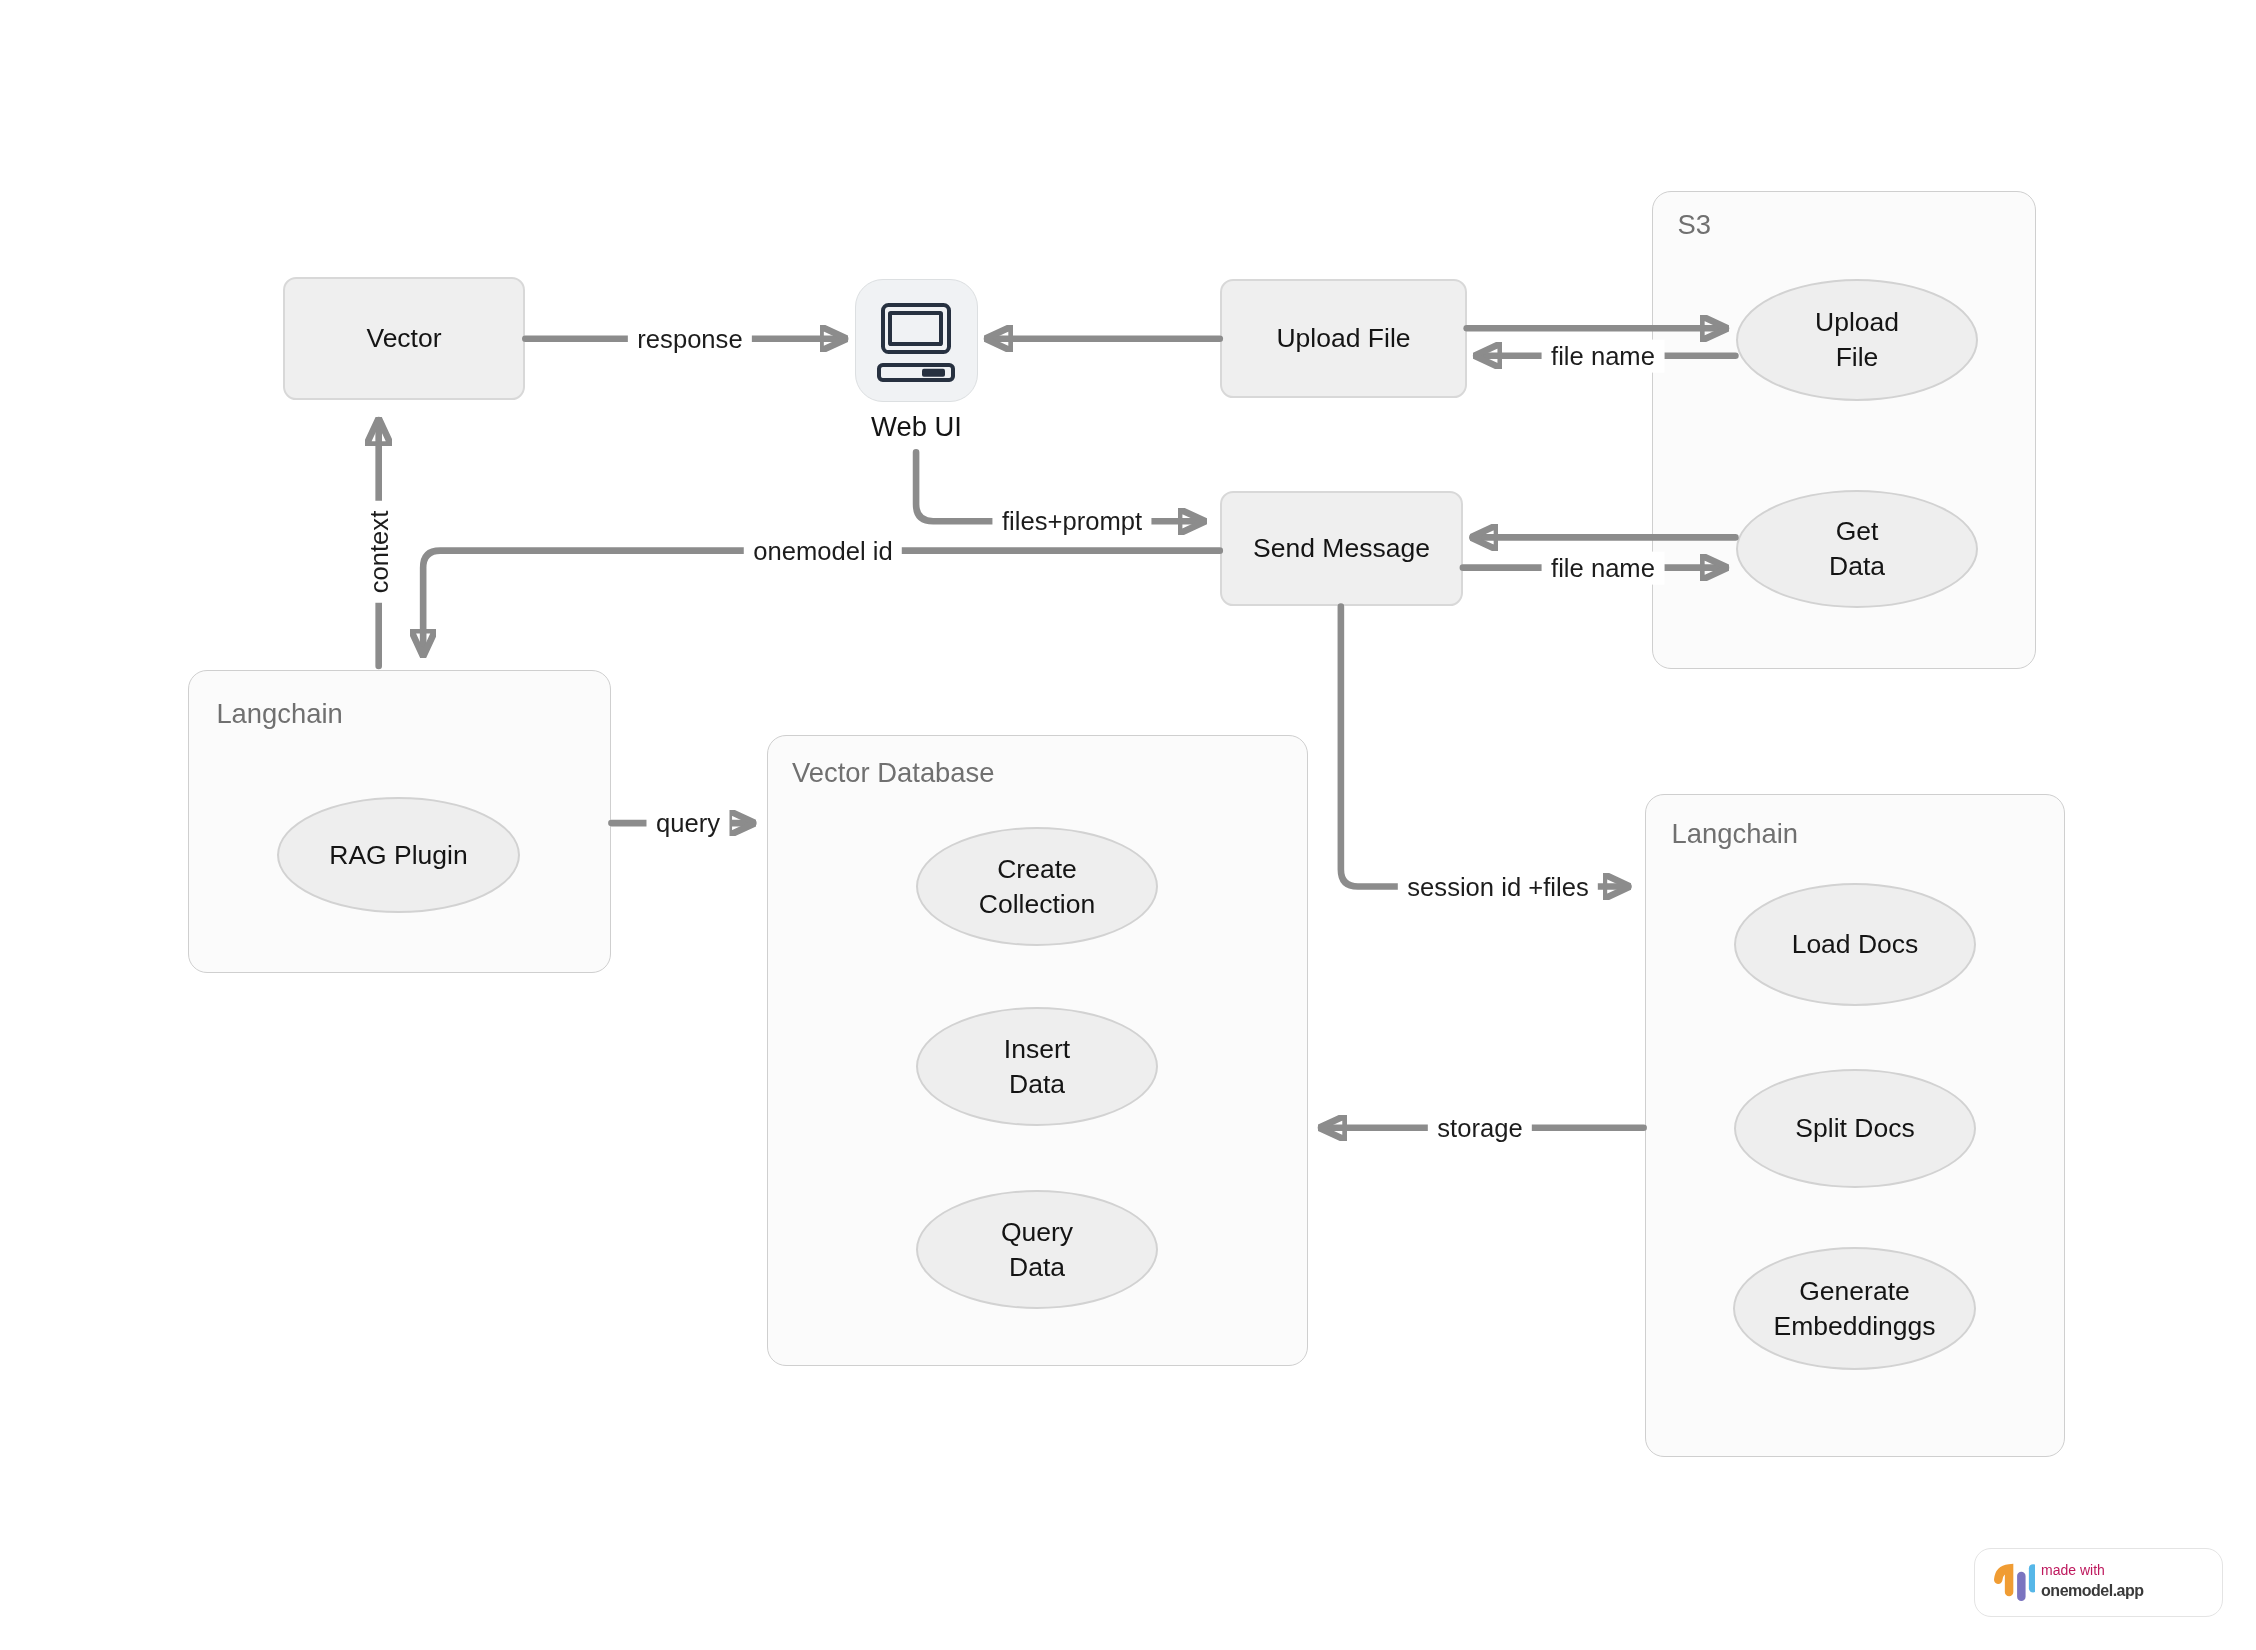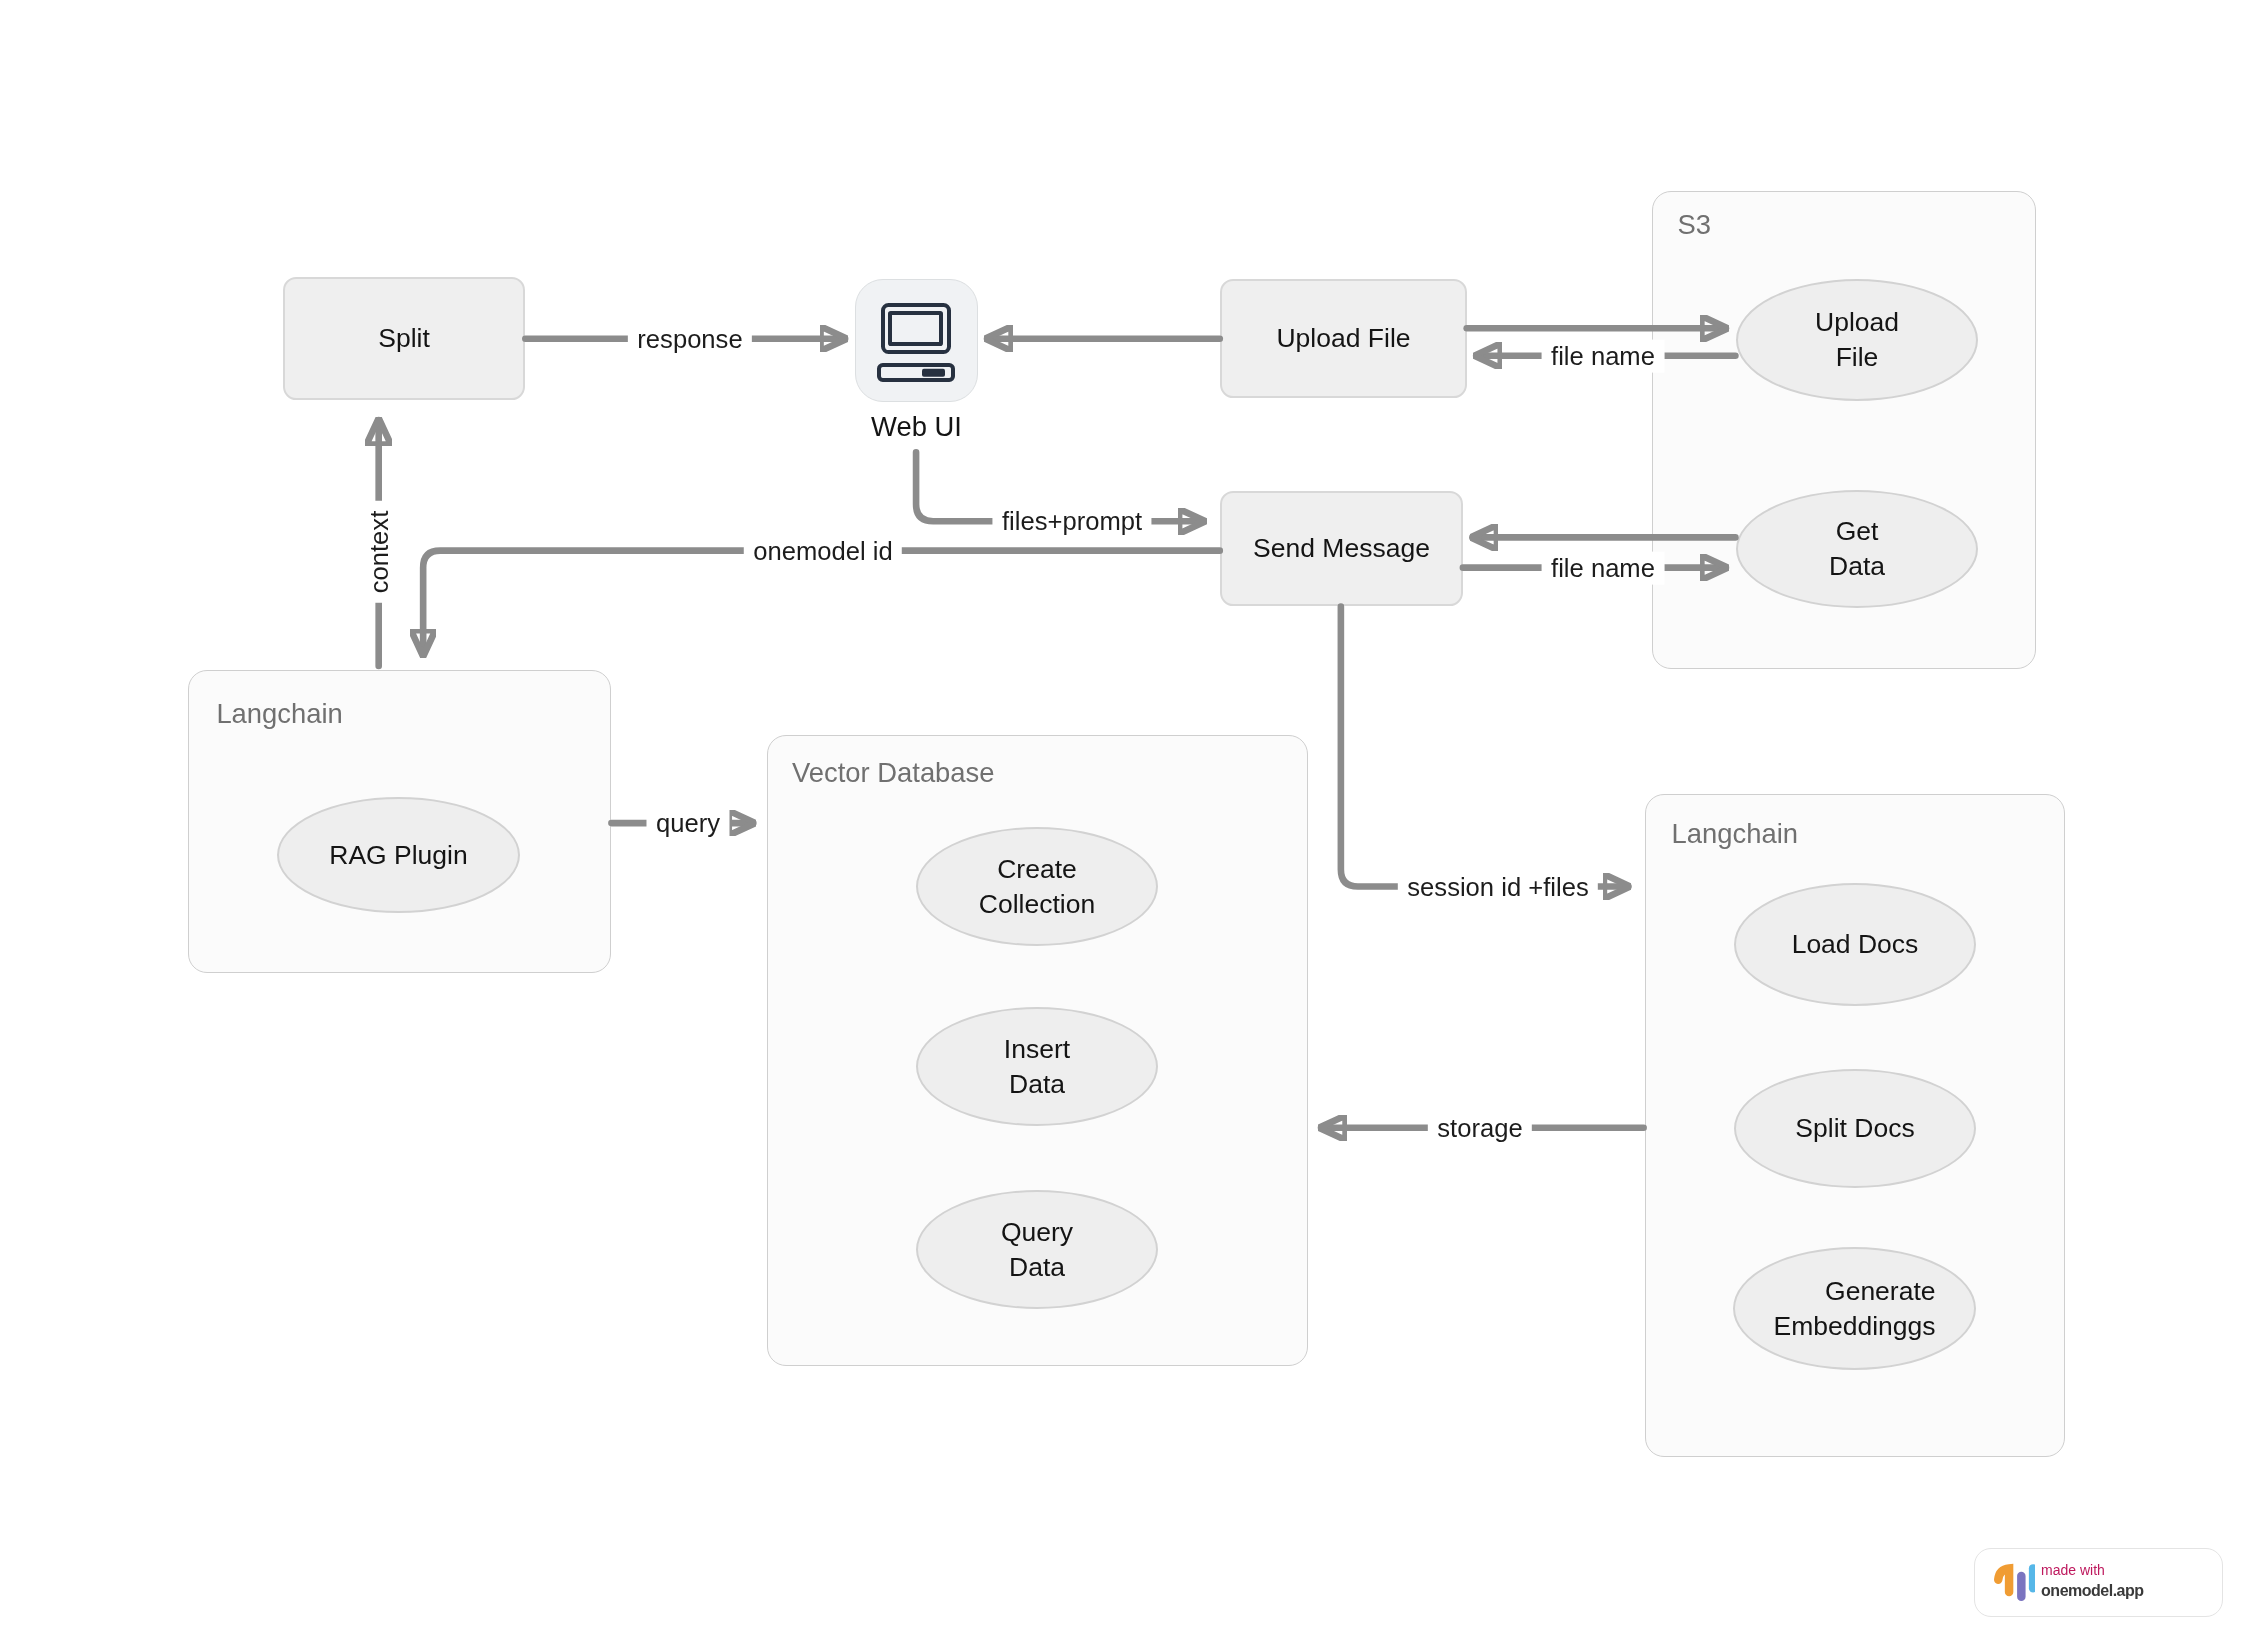--- a/index.html
+++ b/index.html
@@ -60,21 +60,21 @@
 
   <div class="container" style="left:767px;top:735px;width:541px;height:631px;">
     <div class="container-label" style="left:24px;top:21px;">Vector Database</div>
   </div>
 
   <div class="container" style="left:1645px;top:794px;width:420px;height:663px;">
     <div class="container-label" style="left:25.6px;top:23px;">Langchain</div>
   </div>
 
   <div class="node-box" style="left:283px;top:277px;width:242px;height:123px;">
-    <span>Split</span>
+    <span>Vector</span>
   </div>
 
   <div class="node-box" style="left:1220px;top:279px;width:247px;height:119px;">
     <span>Upload File</span>
   </div>
 
   <div class="node-box" style="left:1220px;top:491px;width:243px;height:115px;">
     <span>Send Message</span>
   </div>
 
@@ -118,21 +118,21 @@
   </div>
 
   <div class="node-ellipse" style="left:1734px;top:883px;width:242px;height:123px;">
     <span>Load Docs</span>
   </div>
 
   <div class="node-ellipse" style="left:1734px;top:1069px;width:242px;height:119px;">
     <span>Split Docs</span>
   </div>
 
-  <div class="node-ellipse" style="left:1733px;top:1247px;width:243px;height:123px;text-align:right;">
+  <div class="node-ellipse" style="left:1733px;top:1247px;width:243px;height:123px;">
     <span>Generate
 Embeddinggs</span>
   </div>
 
   <svg class="edges" width="2256" height="1650" viewBox="0 0 2384 1744">
     <defs>
       <marker id="ah" markerUnits="userSpaceOnUse" markerWidth="30" markerHeight="28" viewBox="0 0 30 28" refX="27" refY="14" orient="auto">
         <path d="M1,1 L29,14 L1,27 Z" fill="#8c8c8c" stroke="none"></path>
       </marker>
     </defs>

